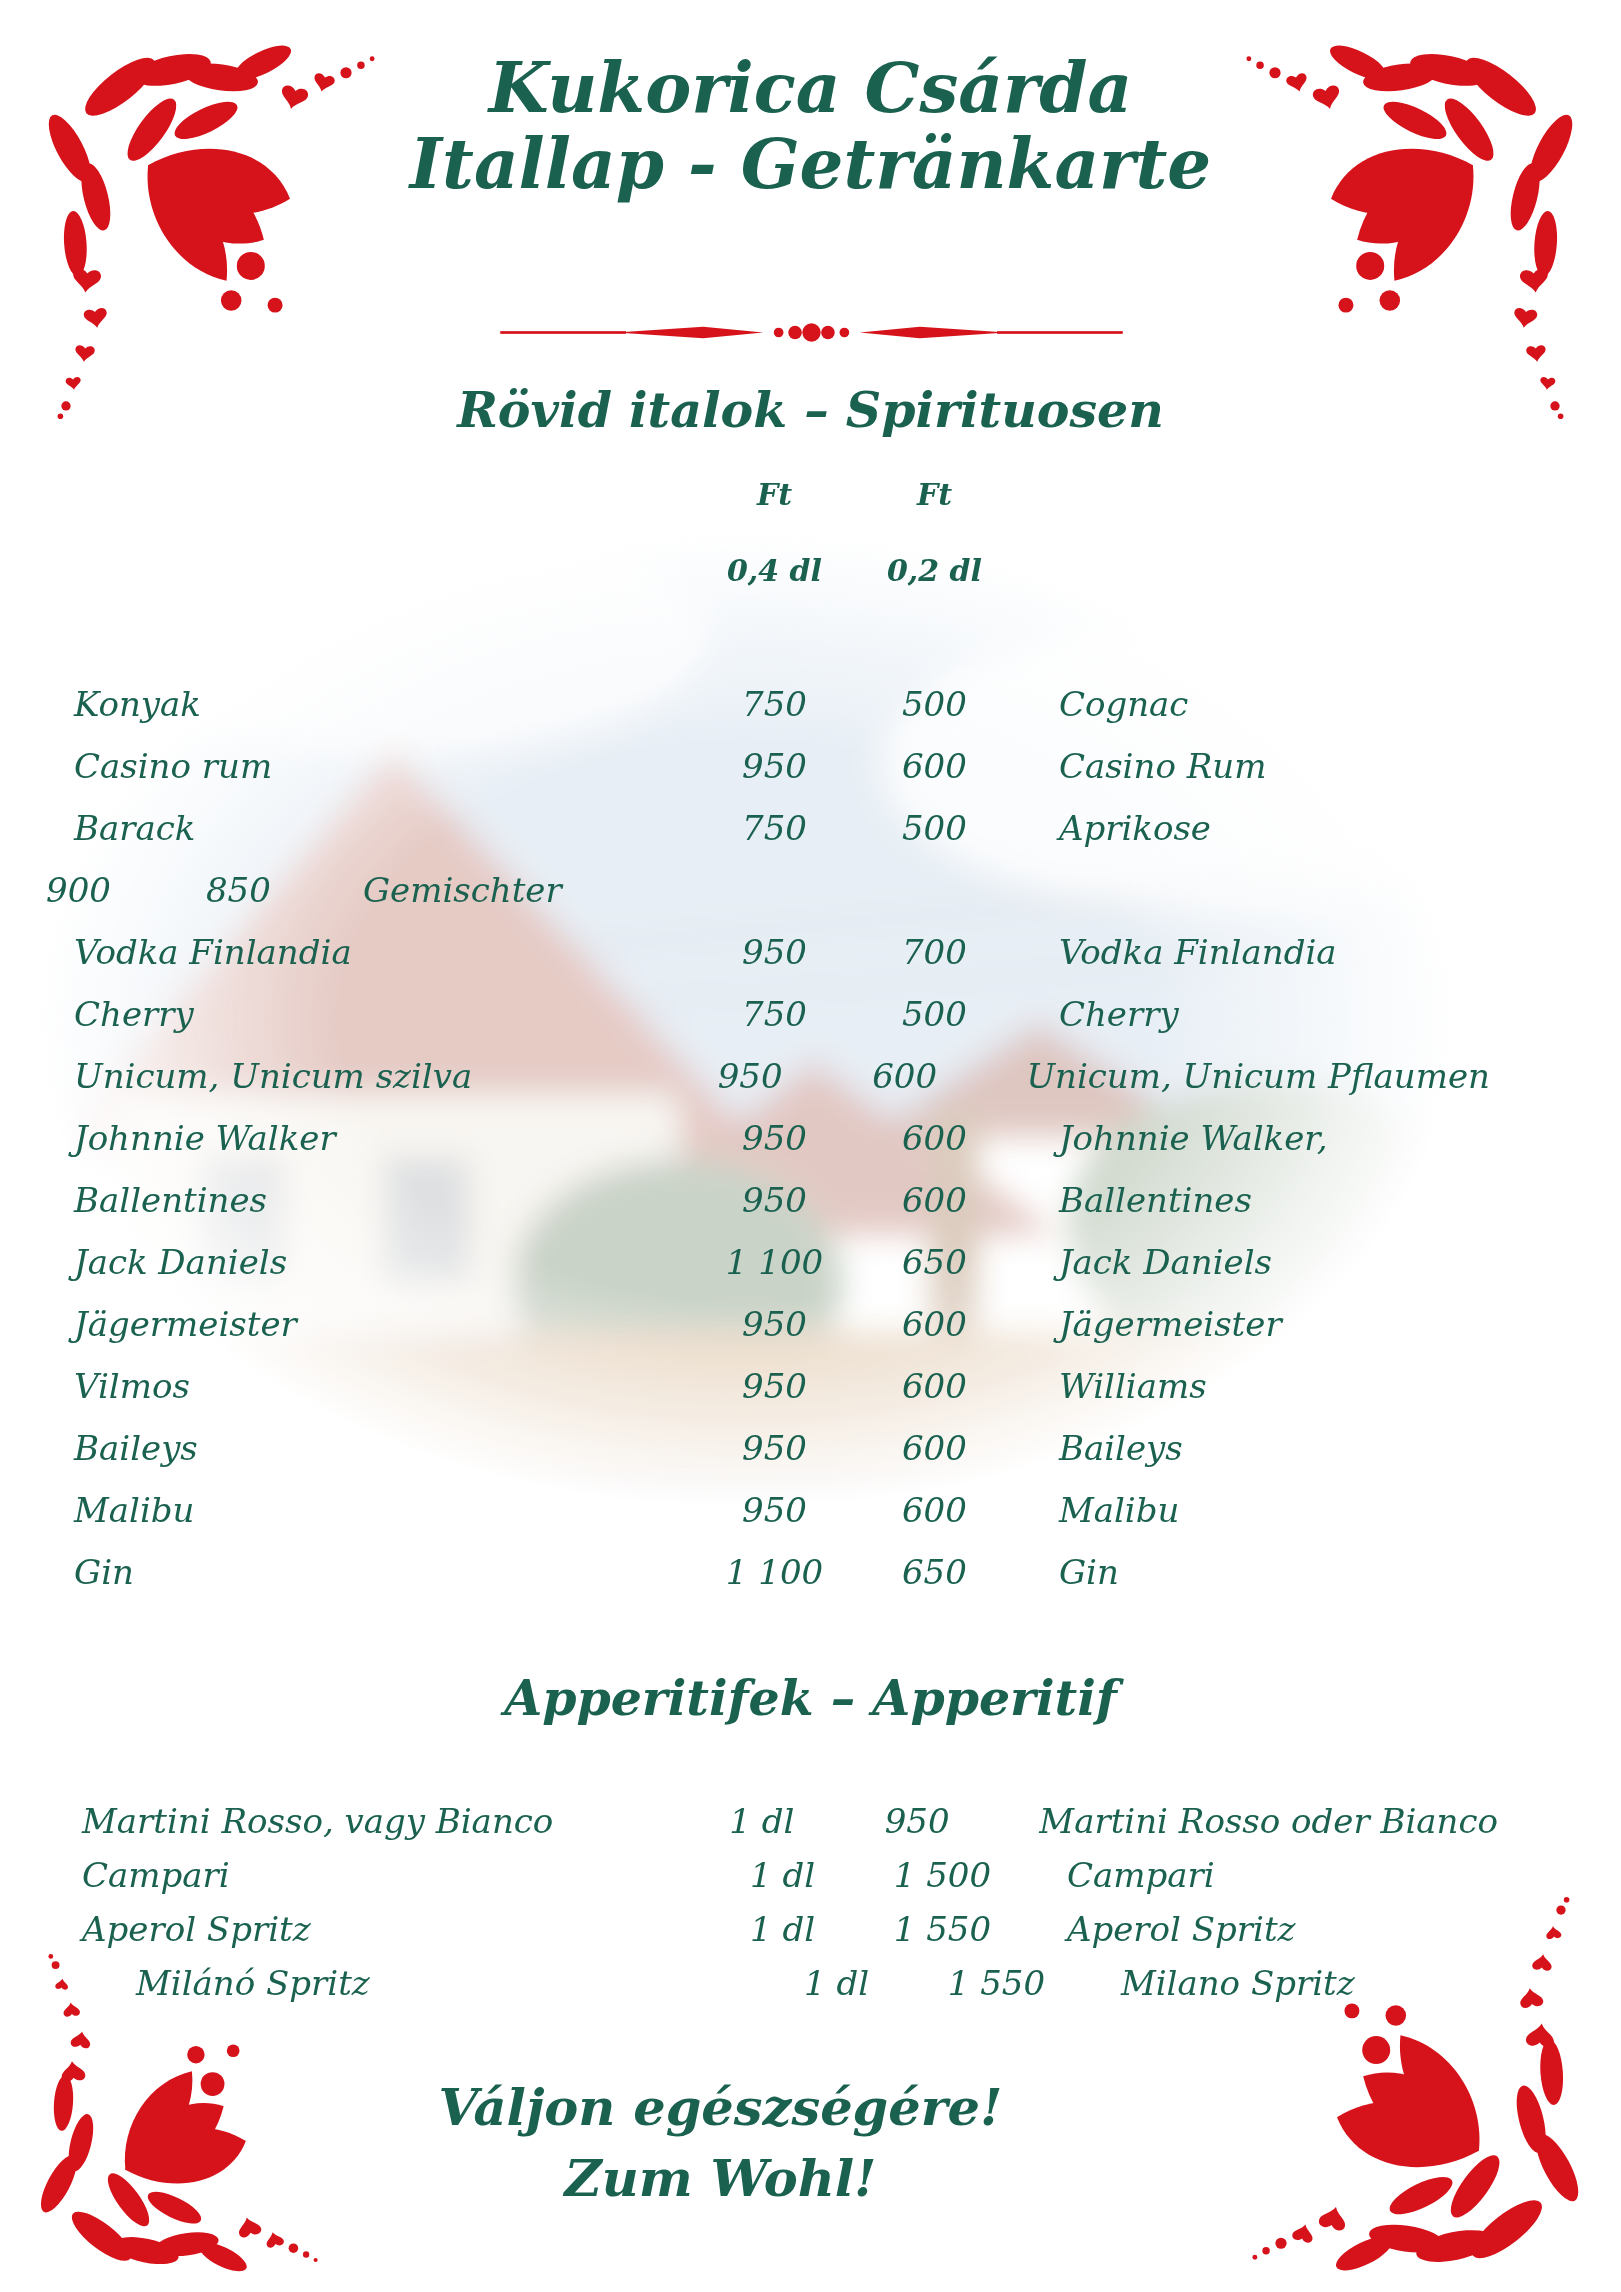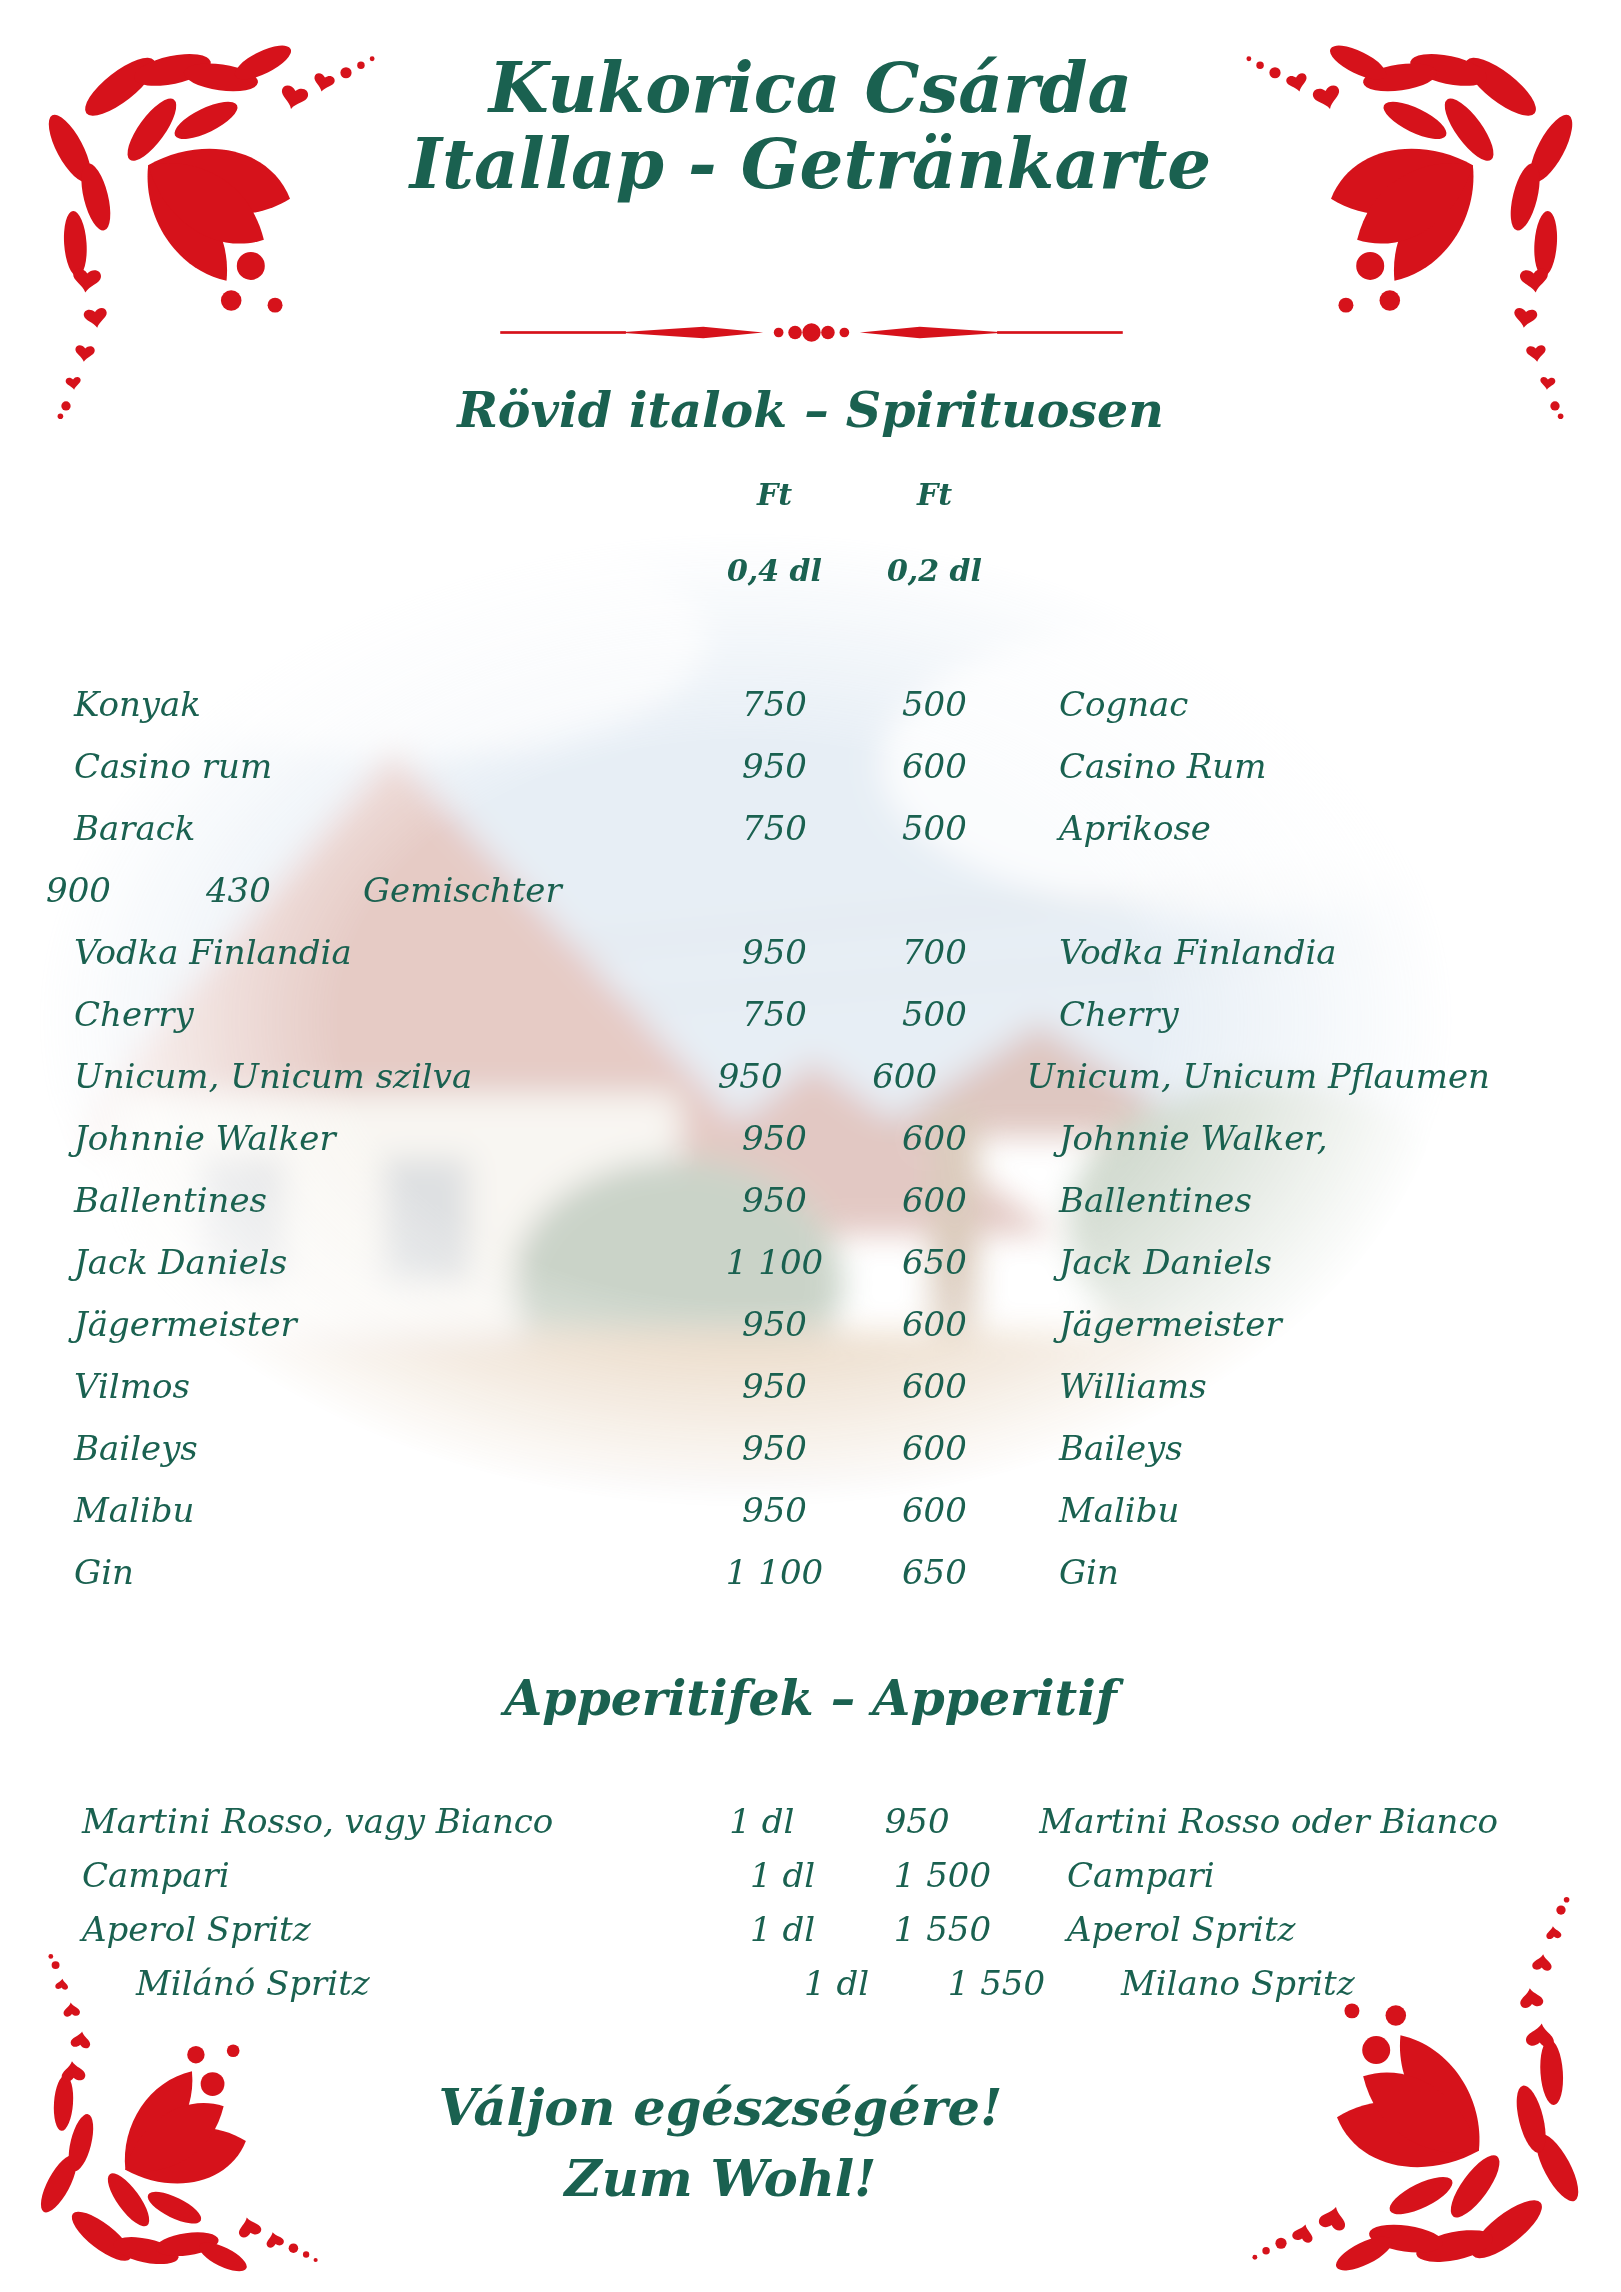--- a/index.html
+++ b/index.html
@@ -169,21 +169,21 @@
         <div class="cell c-de">Casino Rum</div>
       </div>
       <div class="row">
         <div class="cell c-name">Barack</div>
         <div class="cell c-p1">750</div>
         <div class="cell c-p2">500</div>
         <div class="cell c-de">Aprikose</div>
       </div>
       <div class="row">
         <div class="cell c-p1">900</div>
-        <div class="cell c-p2">430</div>
+        <div class="cell c-p2">850</div>
         <div class="cell c-de">Gemischter</div>
       </div>
       <div class="row">
         <div class="cell c-name">Vodka Finlandia</div>
         <div class="cell c-p1">950</div>
         <div class="cell c-p2">700</div>
         <div class="cell c-de">Vodka Finlandia</div>
       </div>
       <div class="row">
         <div class="cell c-name">Cherry</div>

